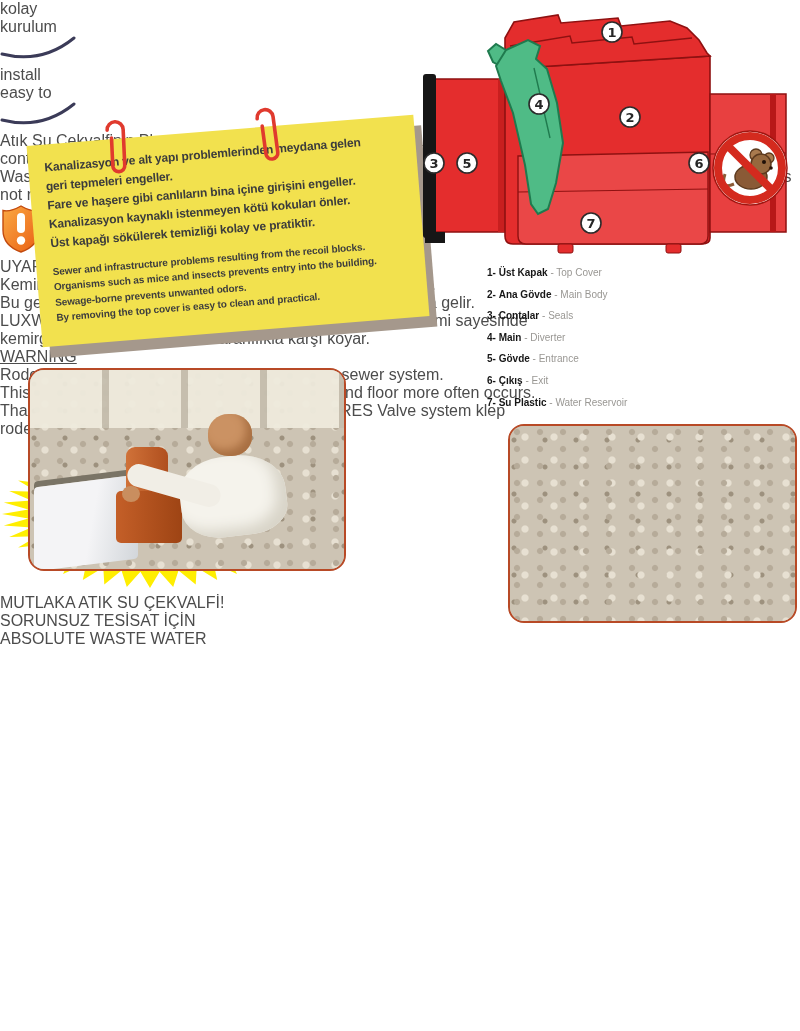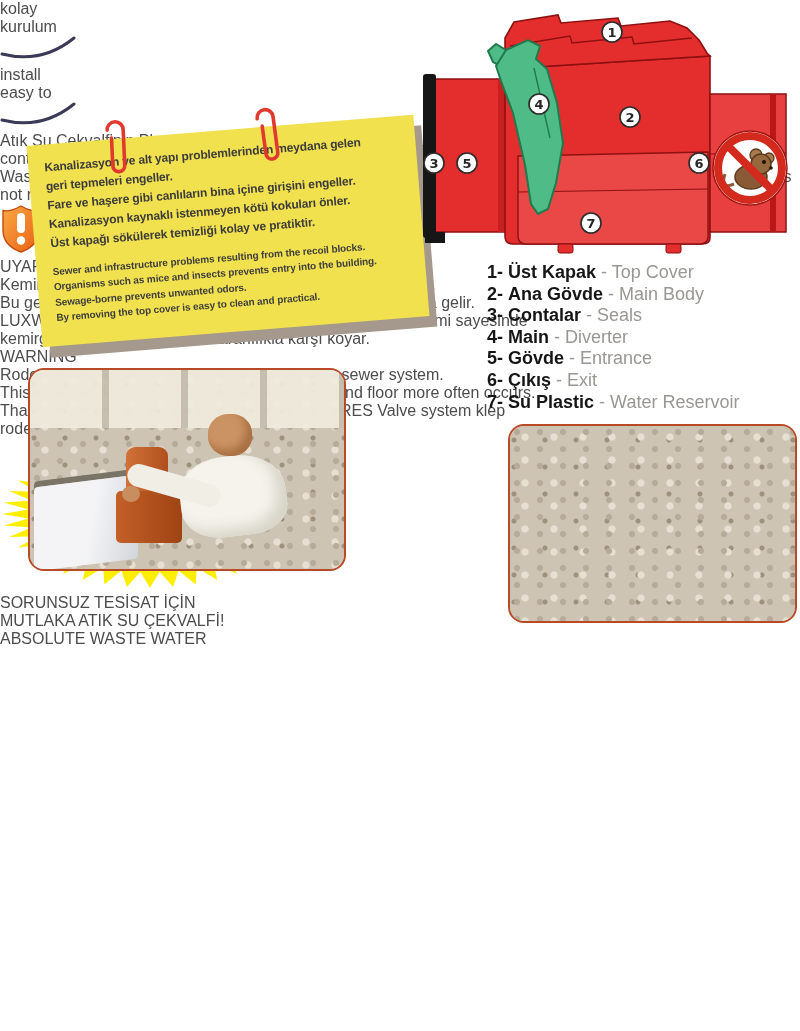--- a/index.html
+++ b/index.html
@@ -16,21 +16,21 @@
   .note-tr{font-size:12px;font-weight:700;color:#3c3c3c;line-height:1.58;
     white-space:nowrap;letter-spacing:-0.15px;}
   .note-en{font-size:10px;font-weight:600;color:#3e3e3e;line-height:1.55;
     white-space:nowrap;letter-spacing:-0.1px;margin-top:11px;}
 
   
   .diagram{position:absolute;left:410px;top:6px;width:388px;height:250px;}
   .callout-num{font:700 13px "DejaVu Sans",sans-serif;fill:#262626;}
 
   
-  .parts{position:absolute;left:487px;top:262px;font-size:18px;line-height:21.6px;}
+  .parts{position:absolute;left:487px;top:262px;font-size:10px;line-height:21.6px;}
   .parts .row{white-space:nowrap;}
   .parts .tr{font-weight:700;color:#161616;}
   .parts .en{font-weight:500;color:#999793;}
 
   
   .photo{position:absolute;border:2.5px solid #b84a26;border-radius:16px;
     overflow:hidden;box-sizing:border-box;background:#cbc2b2;}
   .photo-left{left:28px;top:368px;width:318px;height:203px;}
   .photo-right{left:508px;top:424px;width:289px;height:199px;}
   .gravel{position:absolute;inset:0;
@@ -305,21 +305,21 @@
   </svg>
   <div class="warn-title" style="top:690px;">UYARI</div>
   <div class="warn-body" style="top:711px;">
     <div>Kemirgenler özellikle kanalizasyon sisteminden binalara girer.</div>
     <div>Bu genellikle bodrum, garaj ve zemin katta daha sık meydana gelir.</div>
     <div>LUXWARES Atık Su Çekvalfi  yüksek mukavemetli klepe sistemi sayesinde</div>
     <div>kemirgenlerin bu saldırılarına kararlılıkla karşı koyar.</div>
   </div>
 
   
-  <div class="warn-title" style="top:792px;">WARNING</div>
+  <div class="warn-title" style="top:792px;text-decoration:underline;">WARNING</div>
   <div class="warn-body" style="top:813px;">
     <div>Rodents, especially enters the building from the sewer system.</div>
     <div>This is usually in the basement, garage and ground floor more often occurs.</div>
     <div>Thanks to the high strength wastewater LUXWARES Valve system klep</div>
     <div>rodents resolutely resist these attacks.</div>
   </div>
 
   
   <div class="photo-toilet">
     <div class="abs wall"></div>
@@ -337,19 +337,19 @@
       </div>
     </div>
   </div>
 
   
   <div class="starburst">
     <svg width="300" height="152" viewBox="0 0 300 152">
       <polygon id="starburst-poly" points="298.0,76.0 271.6,80.6 296.2,87.6 268.6,89.5 290.8,98.9 262.7,98.2 281.9,109.6 254.0,106.3 269.7,119.5 242.8,113.7 254.7,128.3 229.2,120.1 237.0,135.9 213.7,125.5 217.2,141.9 196.7,129.6 195.7,146.4 178.5,132.4 173.2,149.1 159.6,133.8 150.0,150.0 140.4,133.8 126.8,149.1 121.5,132.4 104.3,146.4 103.3,129.6 82.8,141.9 86.3,125.5 63.0,135.9 70.8,120.1 45.3,128.3 57.2,113.7 30.3,119.5 46.0,106.3 18.1,109.6 37.3,98.2 9.2,98.9 31.4,89.5 3.8,87.6 28.4,80.6 2.0,76.0 28.4,71.4 3.8,64.4 31.4,62.5 9.2,53.1 37.3,53.8 18.1,42.4 46.0,45.7 30.3,32.5 57.2,38.3 45.3,23.7 70.8,31.9 63.0,16.1 86.3,26.5 82.8,10.1 103.3,22.4 104.3,5.6 121.5,19.6 126.8,2.9 140.4,18.2 150.0,2.0 159.6,18.2 173.2,2.9 178.5,19.6 195.7,5.6 196.7,22.4 217.2,10.1 213.7,26.5 237.0,16.1 229.2,31.9 254.7,23.7 242.8,38.3 269.7,32.5 254.0,45.7 281.9,42.4 262.7,53.8 290.8,53.1 268.6,62.5 296.2,64.4 271.6,71.4" fill="#ffee00"></polygon>
     </svg>
     <div class="star-text">
+      <div>MUTLAKA ATIK SU ÇEKVALFİ!</div>
       <div>SORUNSUZ TESİSAT İÇİN</div>
-      <div>MUTLAKA ATIK SU ÇEKVALFİ!</div>
       <div>ABSOLUTE WASTE WATER</div>
     </div>
   </div>
 
 </div>
 
 </body></html>

